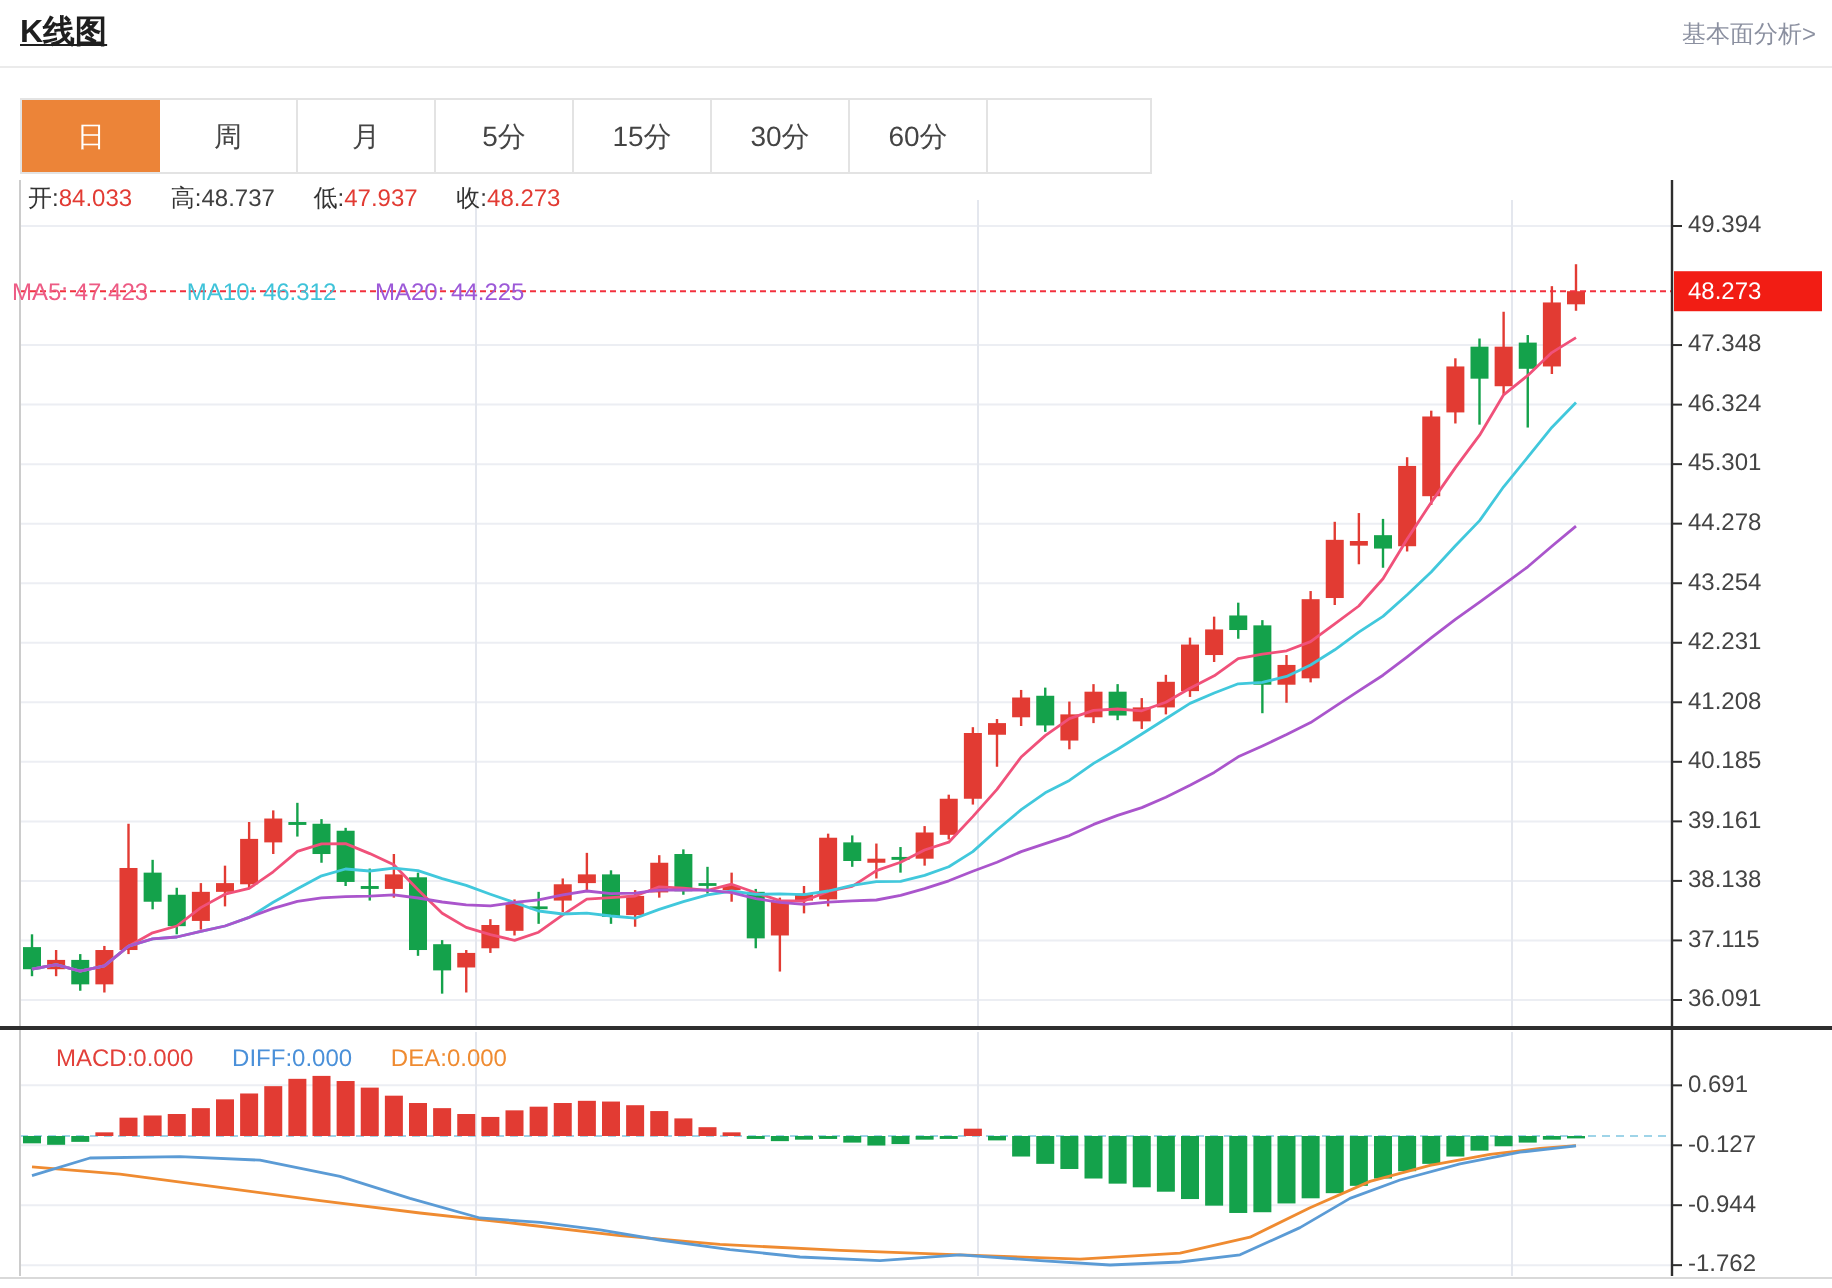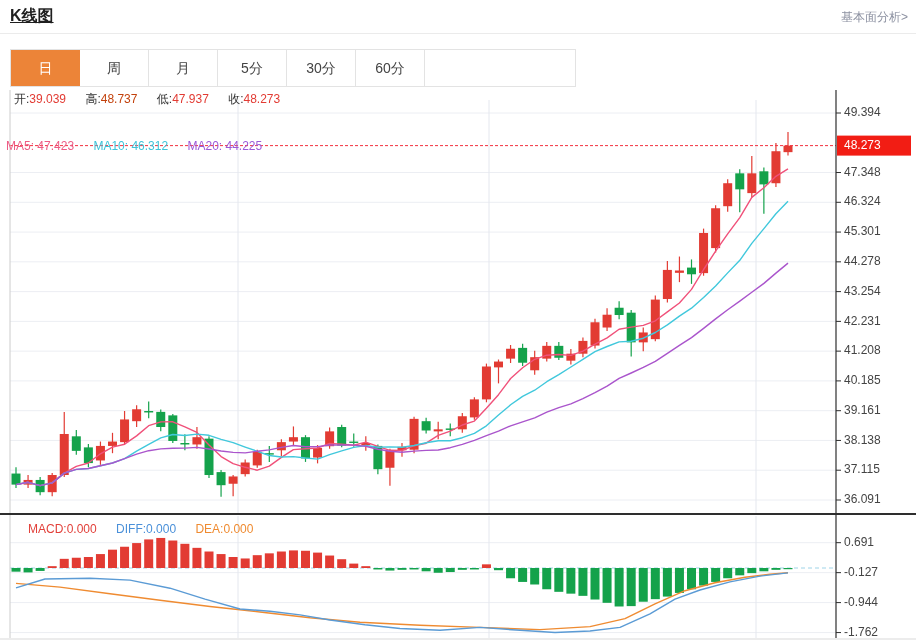--- a/index.html
+++ b/index.html
@@ -25,20 +25,21 @@
 <div id="app">
   <div id="page-title">K线图</div>
   <div id="fund-link">基本面分析&gt;</div>
   <div id="header-divider"></div>
 
   <div id="tabbar">
       <div class="tab sel" style="background: rgb(236, 132, 56);">日</div>
       <div class="tab">周</div>
       <div class="tab">月</div>
       <div class="tab">5分</div>
+      <div class="tab">15分</div>
       <div class="tab">30分</div>
       <div class="tab">60分</div>
     </div>
 
   <svg id="chart" width="916" height="554" viewBox="0 0 916 554">
       <g>
         <line x1="10" y1="23" x2="836" y2="23" stroke="#eceef3" stroke-width="1"></line>
         <line x1="10" y1="82.52055927234457" x2="836" y2="82.52055927234457" stroke="#eceef3" stroke-width="1"></line>
         <line x1="10" y1="112.30993009095695" x2="836" y2="112.30993009095695" stroke="#eceef3" stroke-width="1"></line>
         <line x1="10" y1="142.07020972712914" x2="836" y2="142.07020972712914" stroke="#eceef3" stroke-width="1"></line>
@@ -314,22 +315,22 @@
         <line x1="836" y1="542.5773" x2="841" y2="542.5773" stroke="#2e2e2e" stroke-width="1"></line>
         <text x="844" y="542.5773" font-size="12" fill="#444444" dominant-baseline="middle">-1.762</text>
       </g>
       <g>
         <rect x="837" y="45.61121551529716" width="74" height="20" fill="#f21d14"></rect>
         <text x="844" y="56.11121551529716" font-size="12" fill="#ffffff" dominant-baseline="middle">48.273</text>
       </g>
     </svg>
 
   <div id="ohlc-row" class="overlay">
-    <span class="pair"><span class="lbl">开:</span><span class="val" style="color: rgb(226, 59, 51);">39.039</span></span>
-    <span class="pair"><span class="lbl">高:</span><span class="val" style="color: #c2410c;">48.737</span></span>
+    <span class="pair"><span class="lbl">开:</span><span class="val" style="color: rgb(226, 59, 51);">84.033</span></span>
+    <span class="pair"><span class="lbl">高:</span><span class="val" style="color: #404040;">48.737</span></span>
     <span class="pair"><span class="lbl">低:</span><span class="val" style="color: rgb(226, 59, 51);">47.937</span></span>
     <span class="pair"><span class="lbl">收:</span><span class="val" style="color: rgb(226, 59, 51);">48.273</span></span>
   </div>
 
   <div id="ma-row" class="overlay">
     <span class="pair ma5" style="color: rgb(237, 91, 132);"><span>MA5:</span> <span>47.423</span></span>
     <span class="pair ma10" style="color: rgb(63, 195, 217);"><span>MA10:</span> <span>46.312</span></span>
     <span class="pair ma20" style="color: rgb(156, 89, 216);"><span>MA20:</span> <span>44.225</span></span>
   </div>
 

